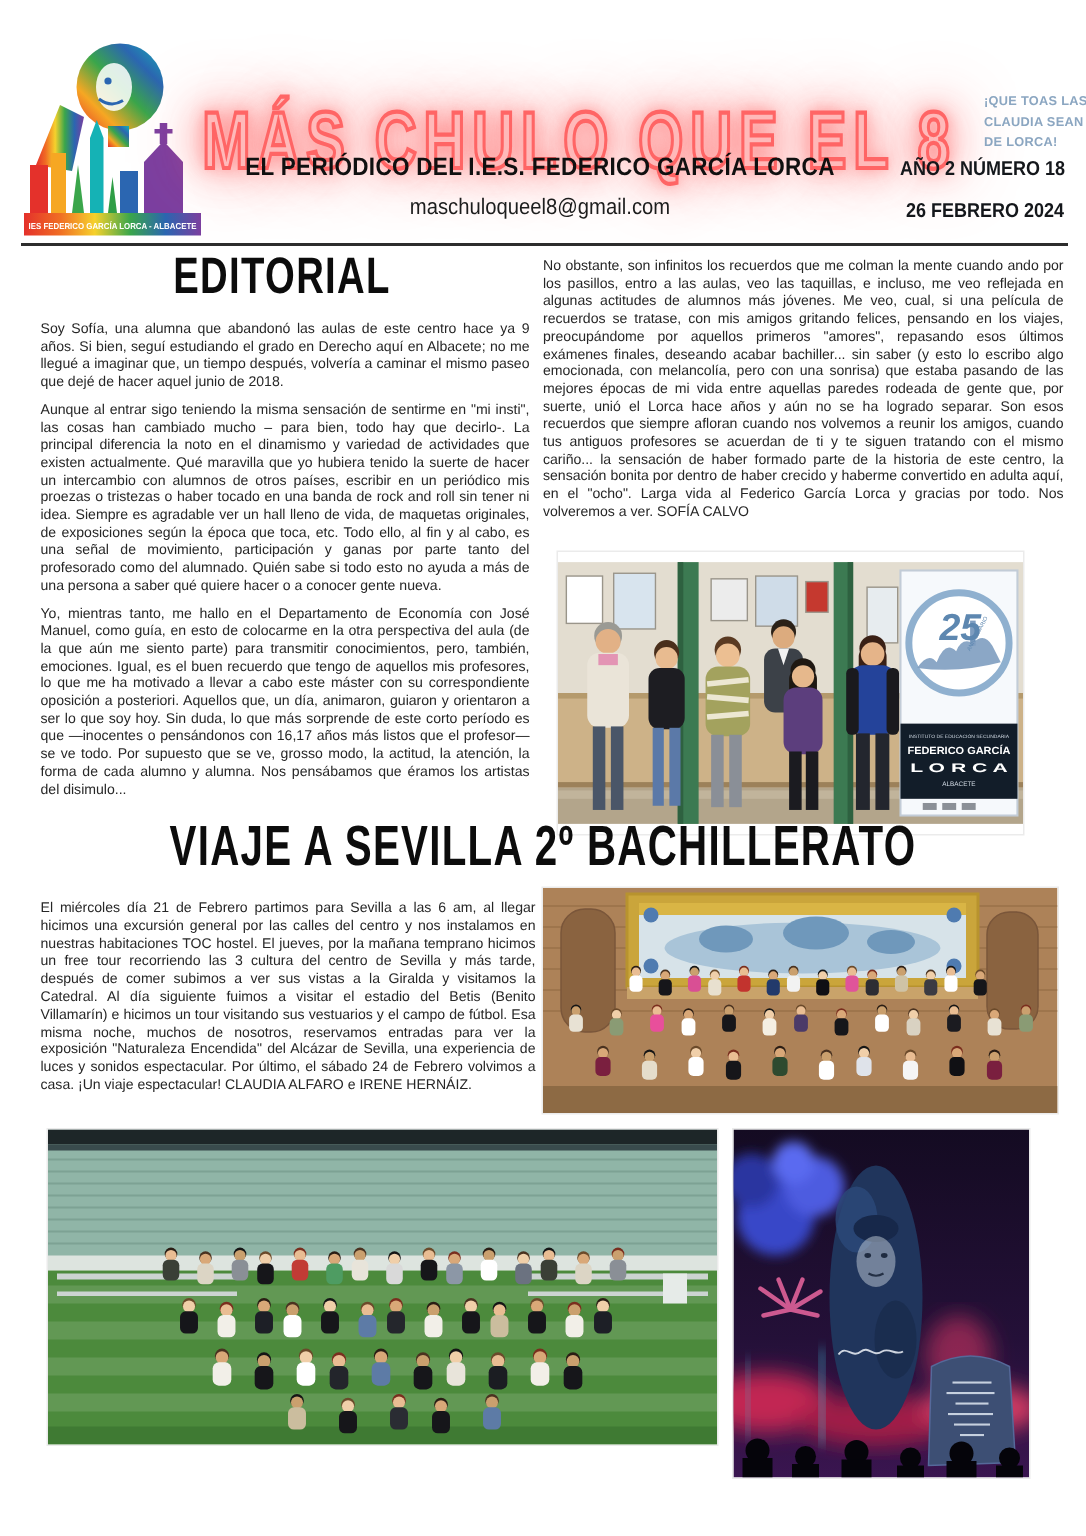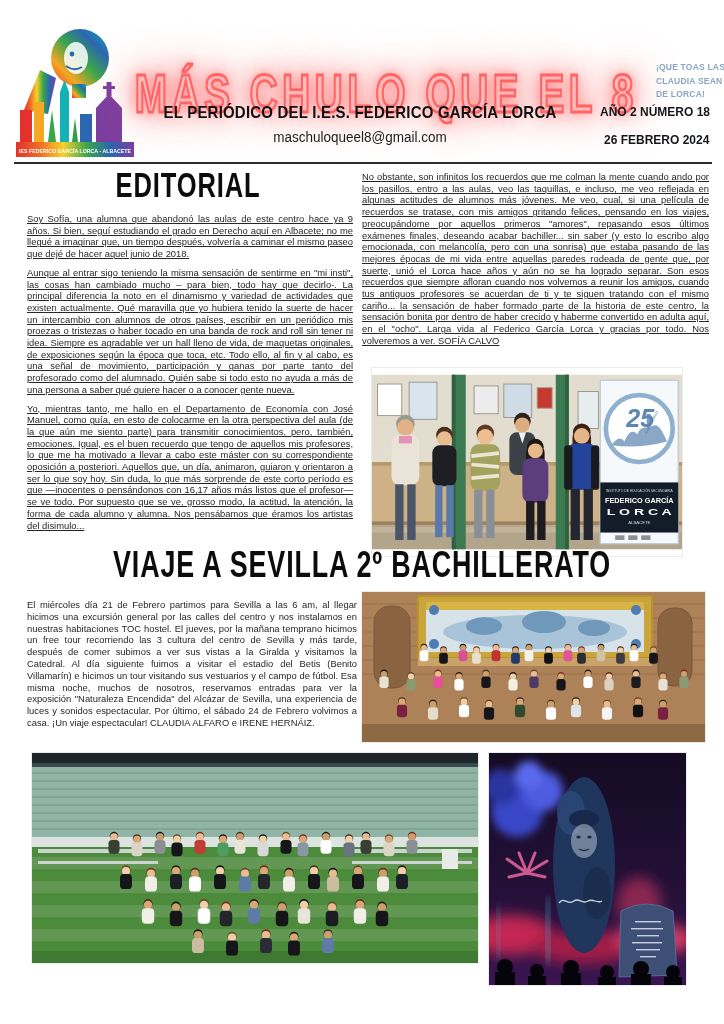--- a/index.html
+++ b/index.html
@@ -25,21 +25,21 @@
   .issue{position:absolute;left:600px;top:105px;width:120px;
       font-size:12px;font-weight:bold;color:#14171b;transform:scaleY(1.12);white-space:nowrap;}
   .mdate{position:absolute;left:604px;top:133px;width:120px;
       font-size:12px;font-weight:bold;color:#14171b;transform:scaleY(1.12);white-space:nowrap;}
   .rule{position:absolute;left:14px;right:12px;top:162px;border-top:2px solid #2d2d2d;}
 
   
   .ed-heading{position:absolute;left:25px;top:169px;width:326px;text-align:center;
       font-size:29px;font-weight:bold;color:#0c0c0c;transform:scale(.88,1.18);letter-spacing:1px;}
   .col{font-size:9.4px;line-height:11.7px;text-align:justify;color:#262626;}
-  .col p{margin:0 0 7px 0;text-decoration:underline;}
+  .col p{margin:0 0 7px 0;}
   .col-left{position:absolute;left:27px;top:213px;width:326px;}
   .col-right{position:absolute;left:362px;top:171px;width:347px;}
   .sv-heading{position:absolute;left:0;top:546px;width:724px;text-align:center;
       font-size:32px;font-weight:bold;color:#0c0c0c;transform:scale(.84,1.18);letter-spacing:1px;}
   .sv-par{position:absolute;left:27px;top:599px;width:330px;font-size:9.4px;
       line-height:11.8px;text-align:justify;color:#262626;}
 
   
   .photo{position:absolute;box-shadow:0 0 0 1px rgba(0,0,0,.08);}
   .photo svg{display:block;width:100%;height:100%;}

